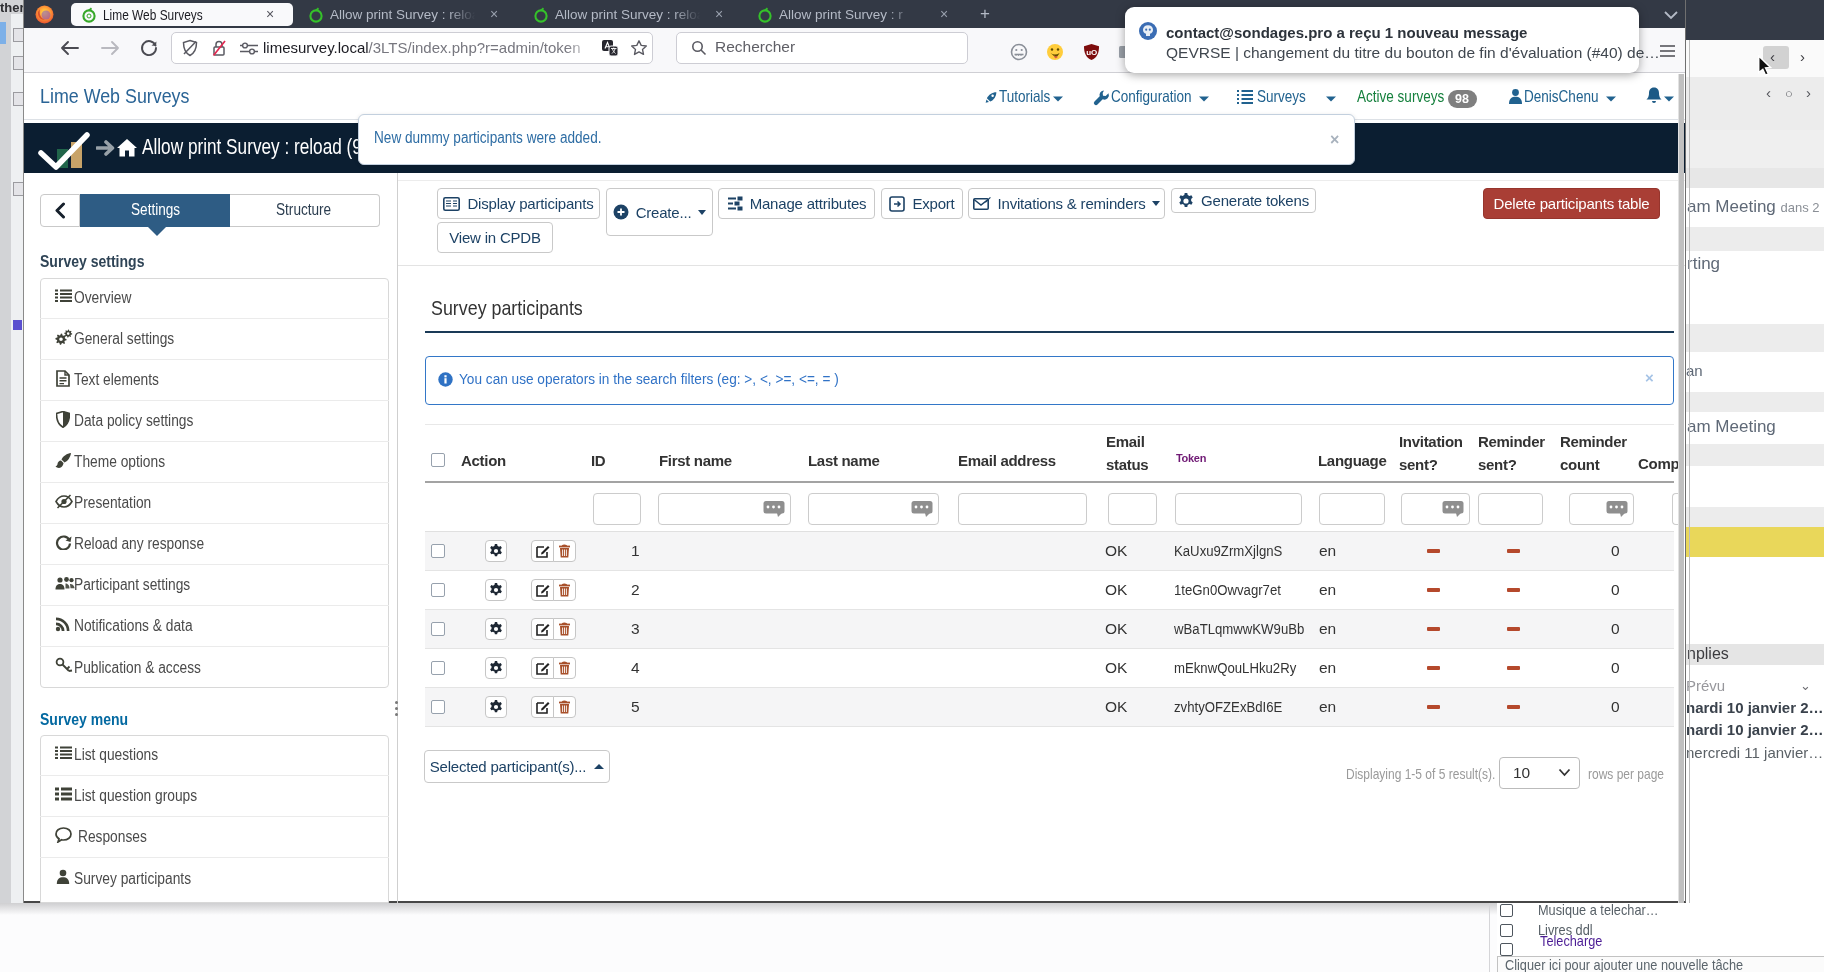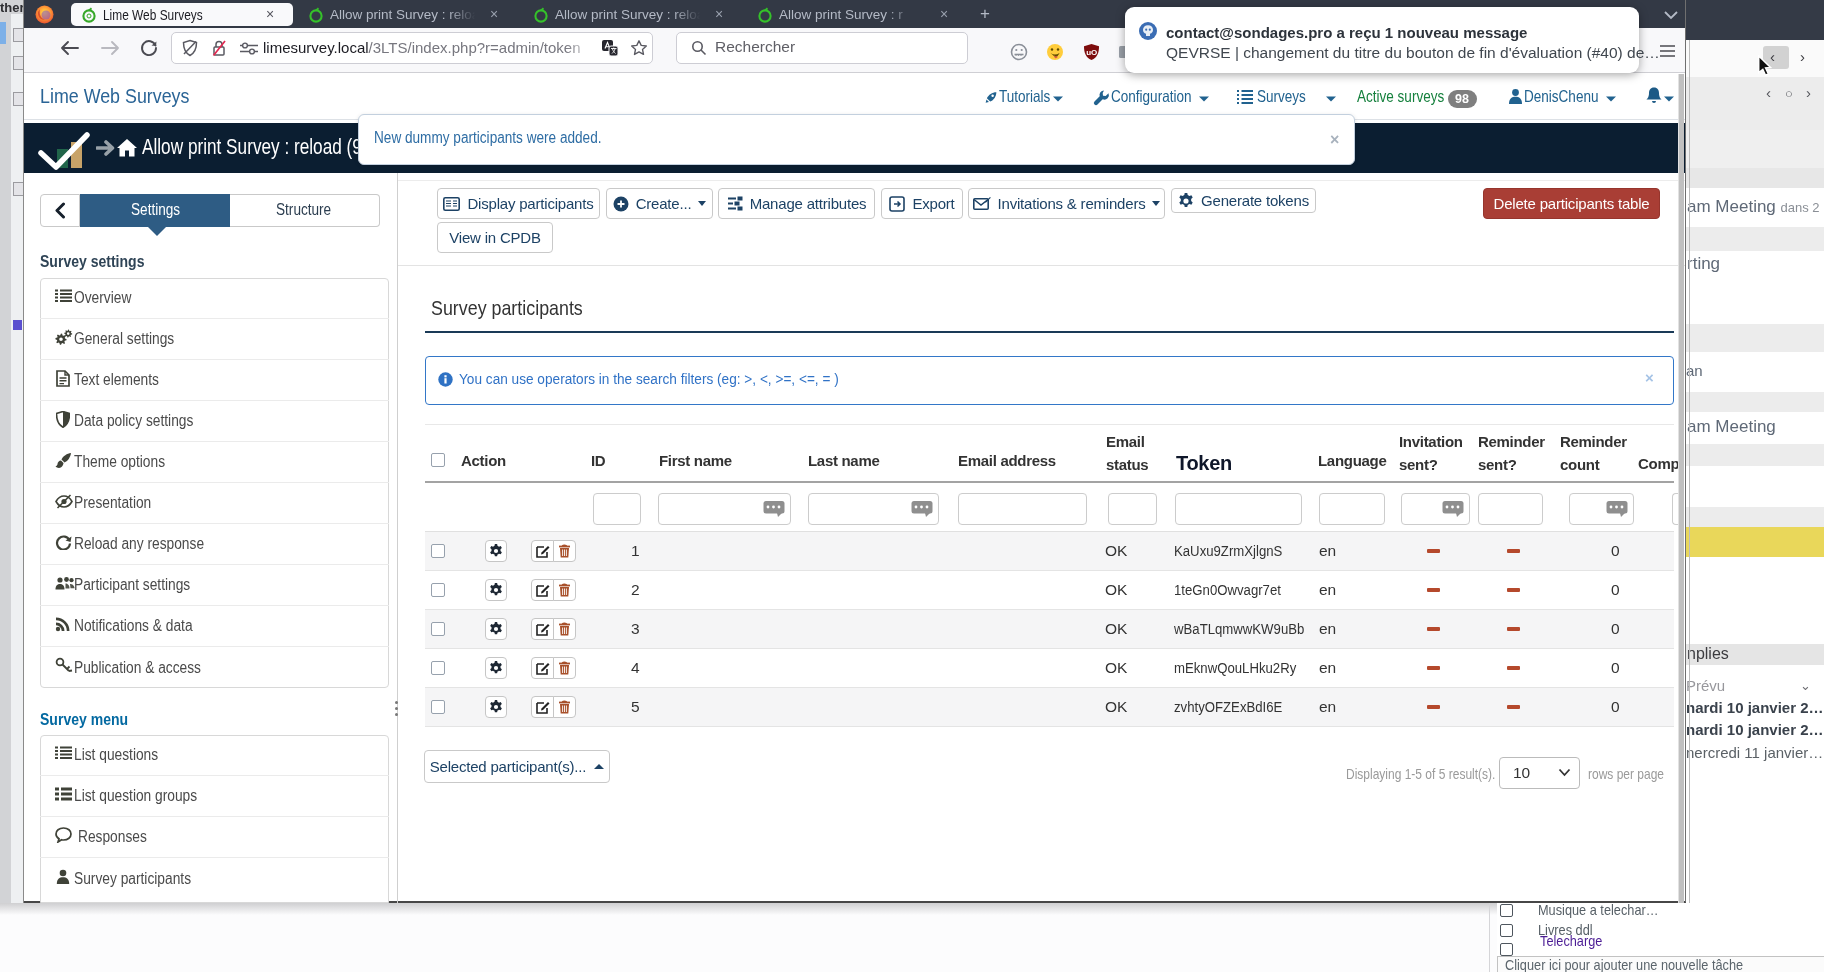--- a/index.html
+++ b/index.html
@@ -387,21 +387,21 @@
 <div class="ab" style="left:395px;top:701px;width:3px;height:3px;background:#777;border-radius:50%"></div>
 <div class="ab" style="left:395px;top:707px;width:3px;height:3px;background:#777;border-radius:50%"></div>
 <div class="ab" style="left:395px;top:713px;width:3px;height:3px;background:#777;border-radius:50%"></div>
 
 <div class="ab" style="left:398px;top:180px;width:1287px;height:1px;background:#ececec"></div>
 <div class="btn" style="left:437px;top:188px;width:163px;height:31px"><svg width="17" height="14" viewBox="0 0 17 14" style="margin-right:7px">
         <rect x="0.8" y="0.8" width="15.4" height="12.4" rx="1.5" fill="none" stroke="#1d4265" stroke-width="1.6"></rect>
         <path d="M3 4 H8 M3 6.5 H8 M3 9 H8" stroke="#1d4265" stroke-width="1.2"></path>
         <path d="M10 4 H14 M10 6.5 H14 M10 9 H14" stroke="#1d4265" stroke-width="1.2"></path>
       </svg>Display participants</div>
-<div class="btn" style="left:606px;top:188px;width:107px;height:31px"><svg width="16" height="16" viewBox="0 0 16 16" style="margin-right:7px">
+<div class="btn" style="left:606px;top:188px;width:107px;height:48px"><svg width="16" height="16" viewBox="0 0 16 16" style="margin-right:7px">
         <circle cx="8" cy="8" r="7.5" fill="#1d4265"></circle>
         <path d="M8 4.5 V11.5 M4.5 8 H11.5" stroke="#fff" stroke-width="1.8"></path>
       </svg>Create...<span style="margin-left:7px;width:0;height:0;border-left:4.5px solid transparent;border-right:4.5px solid transparent;border-top:5px solid #1d4265"></span></div>
 <div class="btn" style="left:718px;top:188px;width:157px;height:31px"><svg width="16" height="15" viewBox="0 0 16 15" style="margin-right:7px">
         <path d="M1 2.5 H9 M1 7.5 H6 M1 12.5 H9" stroke="#1d4265" stroke-width="2"></path>
         <rect x="10.5" y="0.5" width="5" height="4" fill="#1d4265"></rect>
         <rect x="7.5" y="5.5" width="5" height="4" fill="#1d4265"></rect>
         <rect x="10.5" y="10.5" width="5" height="4" fill="#1d4265"></rect>
       </svg>Manage attributes</div>
 <div class="btn" style="left:881px;top:188px;width:82px;height:31px"><svg width="16" height="16" viewBox="0 0 16 16" style="margin-right:7px">
@@ -434,21 +434,21 @@
 <div class="t" style="left:459px;top:370px;font-size:15.5px;color:#3072c6"><span class="sx88" style="display:inline-block">You can use operators in the search filters (eg: &gt;, &lt;, &gt;=, &lt;=, = )</span></div>
 <div class="t" style="left:1645px;top:369px;font-size:15px;color:#a5c3e6;font-weight:bold">×</div>
 
 <div class="ab" style="left:425px;top:424px;width:1249px;height:1px;background:#e8e8e8"></div>
 <div class="ab" style="left:431px;top:453px;width:14px;height:14px;border:1.5px solid #97a1ad;border-radius:2px;background:#fff;box-sizing:border-box"></div>
 <div class="t" style="left:461px;top:452px;font-size:15px;font-weight:bold;color:#333;letter-spacing:-0.3px">Action</div>
 <div class="t" style="left:591px;top:452px;font-size:15px;font-weight:bold;color:#333;letter-spacing:-0.3px">ID</div>
 <div class="t" style="left:659px;top:452px;font-size:15px;font-weight:bold;color:#333;letter-spacing:-0.3px">First name</div>
 <div class="t" style="left:808px;top:452px;font-size:15px;font-weight:bold;color:#333;letter-spacing:-0.3px">Last name</div>
 <div class="t" style="left:958px;top:452px;font-size:15px;font-weight:bold;color:#333;letter-spacing:-0.3px">Email address</div>
-<div class="t" style="left:1176px;top:452px;font-size:20px;font-weight:bold;color:#0f172a;letter-spacing:-0.3px">Token</div>
+<div class="t" style="left:1176px;top:452px;font-size:11px;font-weight:bold;color:#701a75;letter-spacing:-0.3px">Token</div>
 <div class="t" style="left:1318px;top:452px;font-size:15px;font-weight:bold;color:#333;letter-spacing:-0.3px">Language</div>
 <div class="t" style="left:1106px;top:433px;font-size:15px;font-weight:bold;color:#333;letter-spacing:-0.3px">Email</div>
 <div class="t" style="left:1106px;top:456px;font-size:15px;font-weight:bold;color:#333;letter-spacing:-0.3px">status</div>
 <div class="t" style="left:1399px;top:433px;font-size:15px;font-weight:bold;color:#333;letter-spacing:-0.3px">Invitation</div>
 <div class="t" style="left:1399px;top:456px;font-size:15px;font-weight:bold;color:#333;letter-spacing:-0.3px">sent?</div>
 <div class="t" style="left:1478px;top:433px;font-size:15px;font-weight:bold;color:#333;letter-spacing:-0.3px">Reminder</div>
 <div class="t" style="left:1478px;top:456px;font-size:15px;font-weight:bold;color:#333;letter-spacing:-0.3px">sent?</div>
 <div class="t" style="left:1560px;top:433px;font-size:15px;font-weight:bold;color:#333;letter-spacing:-0.3px">Reminder</div>
 <div class="t" style="left:1560px;top:456px;font-size:15px;font-weight:bold;color:#333;letter-spacing:-0.3px">count</div>
 <div class="t" style="left:1638px;top:455px;font-size:15px;font-weight:bold;color:#333;letter-spacing:-0.3px">Comp</div>

